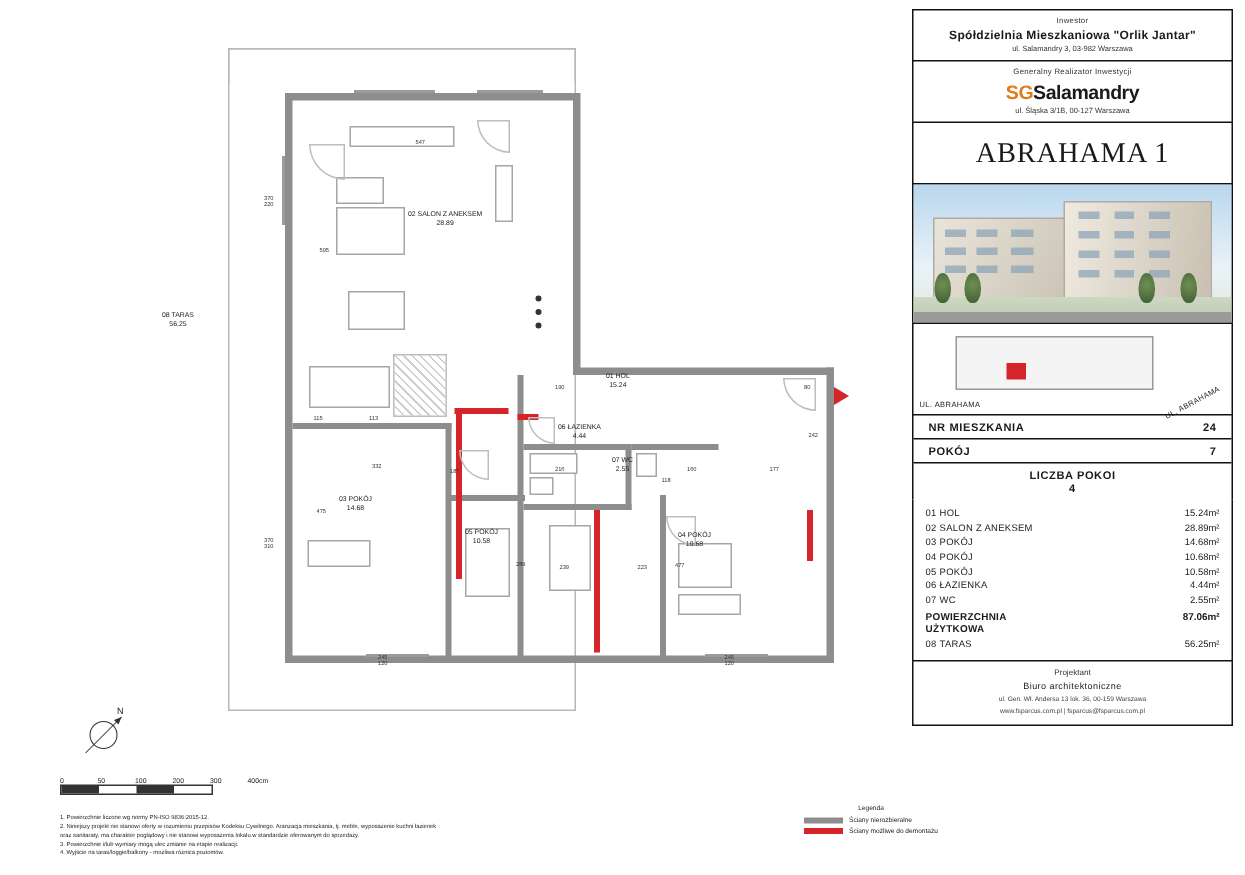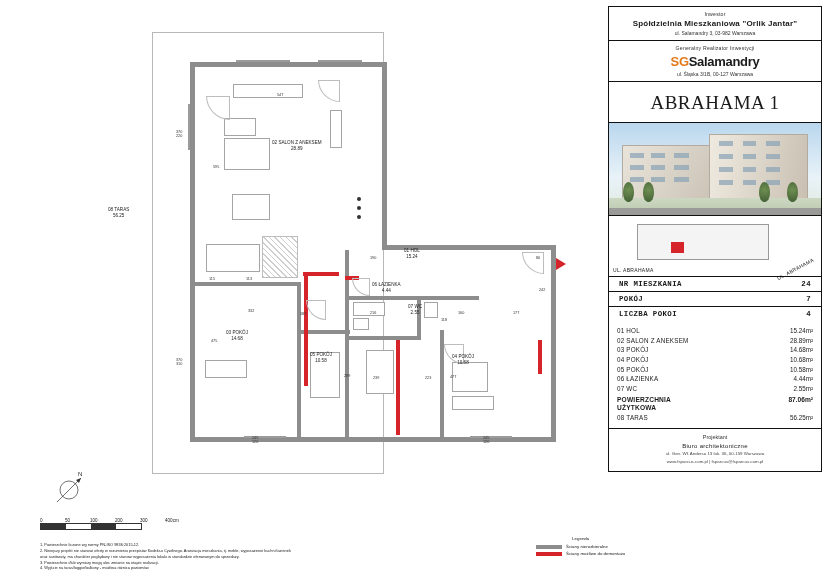--- a/index.html
+++ b/index.html
@@ -33,22 +33,22 @@
   .tree{position:absolute;bottom:14%;width:11px;height:20px;background:radial-gradient(circle at 50% 40%,#6e8f52,#3f5c33);border-radius:50% 50% 45% 45%;}
 
   
   .sitemap{border:1px solid #111;border-bottom:none;height:60px;position:relative;background:#fff;}
   .smshape{position:absolute;left:28px;top:8px;width:130px;height:34px;border:1px solid #999;background:#f4f4f4;}
   .smred{position:absolute;left:62px;top:26px;width:13px;height:11px;background:#d5252a;}
   .smlabelL{position:absolute;left:4px;bottom:3px;font-size:5px;letter-spacing:.3px;}
   .smlabelR{position:absolute;right:6px;bottom:14px;font-size:5px;letter-spacing:.3px;transform:rotate(-28deg);transform-origin:right bottom;}
 
   .kv{display:flex;justify-content:space-between;align-items:center;padding:3px 10px;border-bottom:1px solid #111;font-size:7.4px;font-weight:bold;letter-spacing:.4px;}
-  .kvwrap{border:1px solid #111;border-bottom:none;font-family:Liberation Mono, monospace;}
-  .kvwrap .kv:last-child{border-bottom:none;}
+  .kvwrap{border:1px solid #111;border-bottom:none;}
+  .kvwrap .kv:last-child{border-bottom:none;flex-direction:column;}
 
   .rooms{border:1px solid #111;border-top:none;padding:5px 8px 6px;}
   .room{display:flex;justify-content:space-between;font-size:6.3px;padding:1.3px 0;}
   .room .nm{letter-spacing:.2px;}
   .room.total{font-weight:bold;font-size:6.6px;padding-top:3px;}
   .room.total .nm{line-height:1.15;}
 
   .arch{border:1px solid #111;border-top:none;text-align:center;padding:5px 4px 6px;}
   .arch .pj{font-size:5.4px;color:#333;margin-bottom:3px;}
   .arch .nm{font-family:"Liberation Serif",serif;font-size:12.5px;letter-spacing:1px;}

